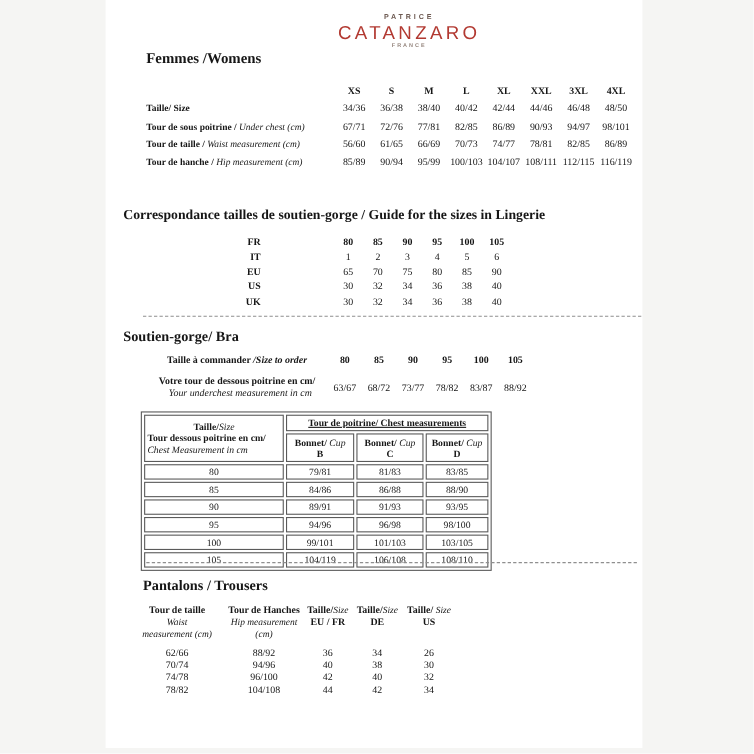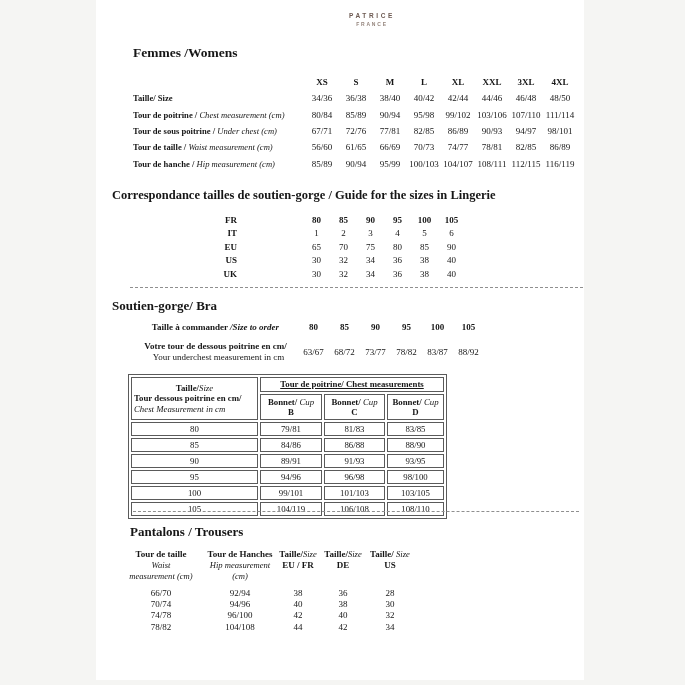--- a/index.html
+++ b/index.html
@@ -34,21 +34,21 @@
   .tl .rl{text-align:right}
   .tl tr.bold-row td{font-weight:bold}
   
   .tb{left:133px;top:317px}
   .tb .lbl{text-align:center;white-space:nowrap;font-size:9px}
   .tb .r1{height:20px}
   .tb .r2{height:30px}
   .tb .r1 td{font-weight:bold}
   .tb .r2 td{vertical-align:middle}
   .tb .l1{font-weight:bold}
-  .tb .l2{padding-left:6px}
+  .tb .l2{font-style:italic;padding-left:6px}
   .tb .lbl div{line-height:11px}
   
   .cup{left:128px;top:374px;border-collapse:separate;border-spacing:2px;
        border:1px solid #5a5a5a;font-size:8.8px}
   .cup td{border:1px solid #5a5a5a;line-height:10.5px}
   .cup .hr1{height:15px}
   .cup .hr2{height:26px}
   .cup .dr{height:12px}
   .cup .c1b,.cup .c1c{text-align:left;padding-left:2px;white-space:nowrap}
   .cup .c1b{font-weight:bold}
@@ -67,20 +67,21 @@
   .dash1{left:130px;top:287px;width:453px}
   .dash2{left:133px;top:511px;width:446px}
 </style>
 </head>
 <body>
 
 <div class="sheet"></div>
 
 <div class="logo">
   <div class="logo-top" style="color: rgb(109, 90, 82);">PATRICE</div>
+  <div class="logo-name" style="color: rgb(178, 57, 49);">CATANZARO</div>
   <div class="logo-sub" style="color: rgb(148, 132, 124);">FRANCE</div>
 </div>
 
 <div class="h h1">Femmes /Womens</div>
 
 <table class="tw">
   <colgroup>
       <col style="width:172px">
       <col style="width:34px">
       <col style="width:34px">
@@ -108,31 +109,20 @@
         <td>34/36</td>
         <td>36/38</td>
         <td>38/40</td>
         <td>40/42</td>
         <td>42/44</td>
         <td>44/46</td>
         <td>46/48</td>
         <td>48/50</td>
       </tr>
   <tr>
-        <td class="lbl"><b>Tour de poitrine / </b><i>Chest measurement (cm)</i></td>
-        <td>80/84</td>
-        <td>85/89</td>
-        <td>90/94</td>
-        <td>95/98</td>
-        <td>99/102</td>
-        <td>103/106</td>
-        <td>107/110</td>
-        <td>111/114</td>
-      </tr>
-  <tr>
         <td class="lbl"><b>Tour de sous poitrine / </b><i>Under chest (cm)</i></td>
         <td>67/71</td>
         <td>72/76</td>
         <td>77/81</td>
         <td>82/85</td>
         <td>86/89</td>
         <td>90/93</td>
         <td>94/97</td>
         <td>98/101</td>
       </tr>
@@ -367,25 +357,25 @@
     <th>
           <div><b>Taille/</b><i class="he">Size</i></div>
           <div>DE</div>
         </th>
     <th>
           <div><b>Taille/ </b><i class="he">Size</i></div>
           <div>US</div>
         </th>
   </tr>
   <tr class="drow">
-        <td>66/70</td>
-        <td>92/94</td>
-        <td>38</td>
+        <td>62/66</td>
+        <td>88/92</td>
         <td>36</td>
-        <td>28</td>
+        <td>34</td>
+        <td>26</td>
       </tr>
   <tr class="drow">
         <td>70/74</td>
         <td>94/96</td>
         <td>40</td>
         <td>38</td>
         <td>30</td>
       </tr>
   <tr class="drow">
         <td>74/78</td>

